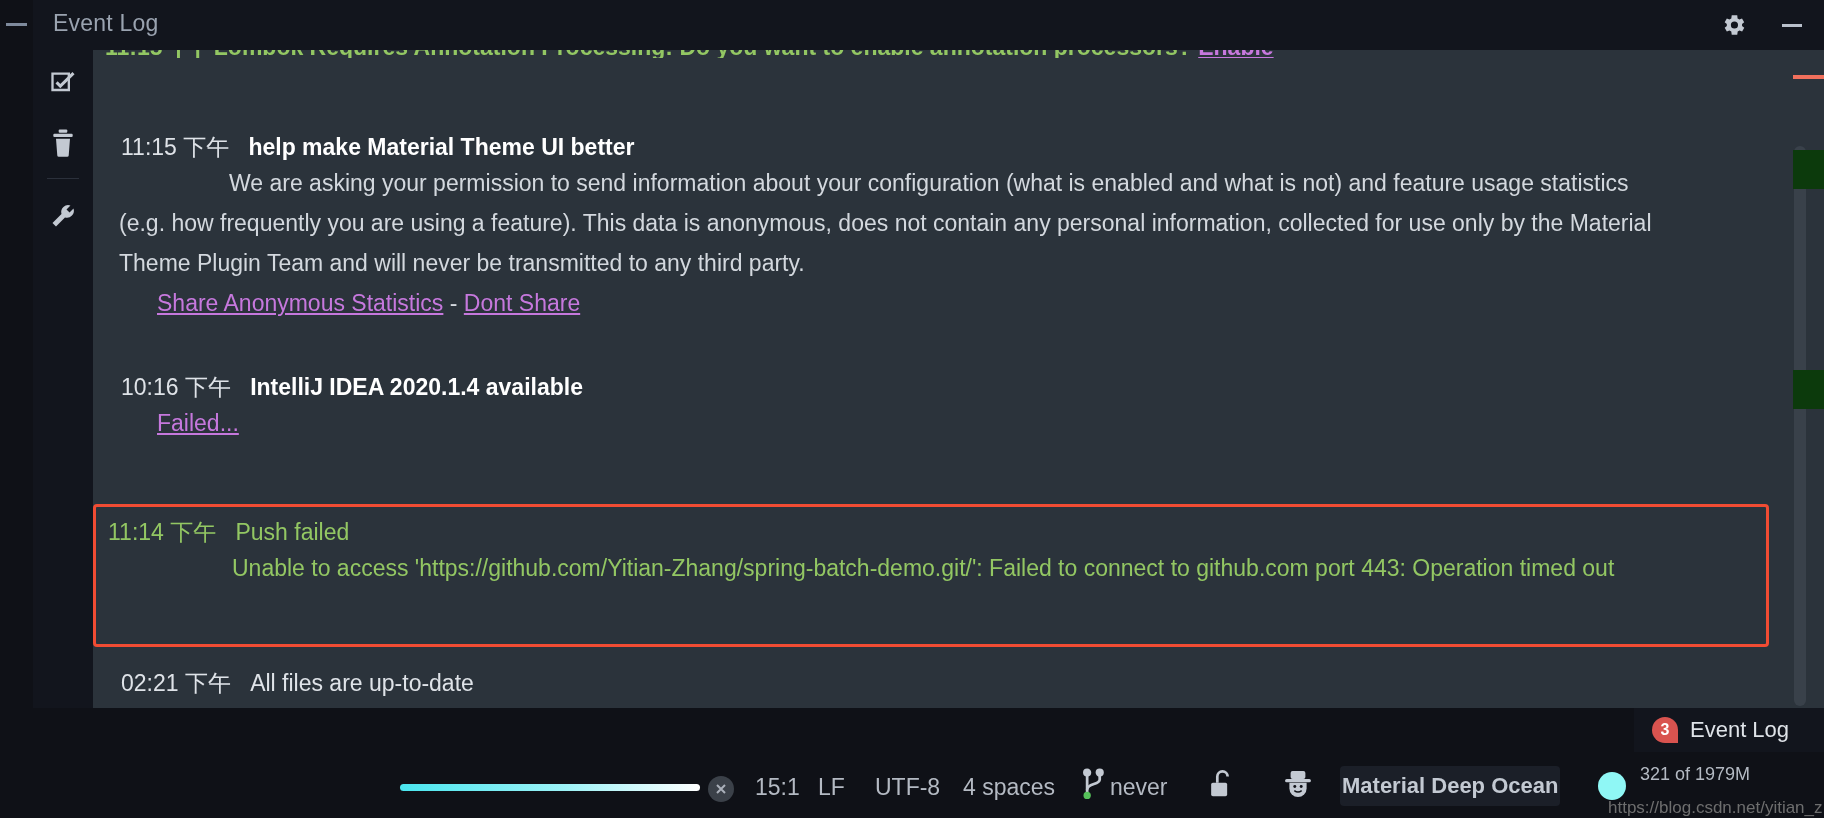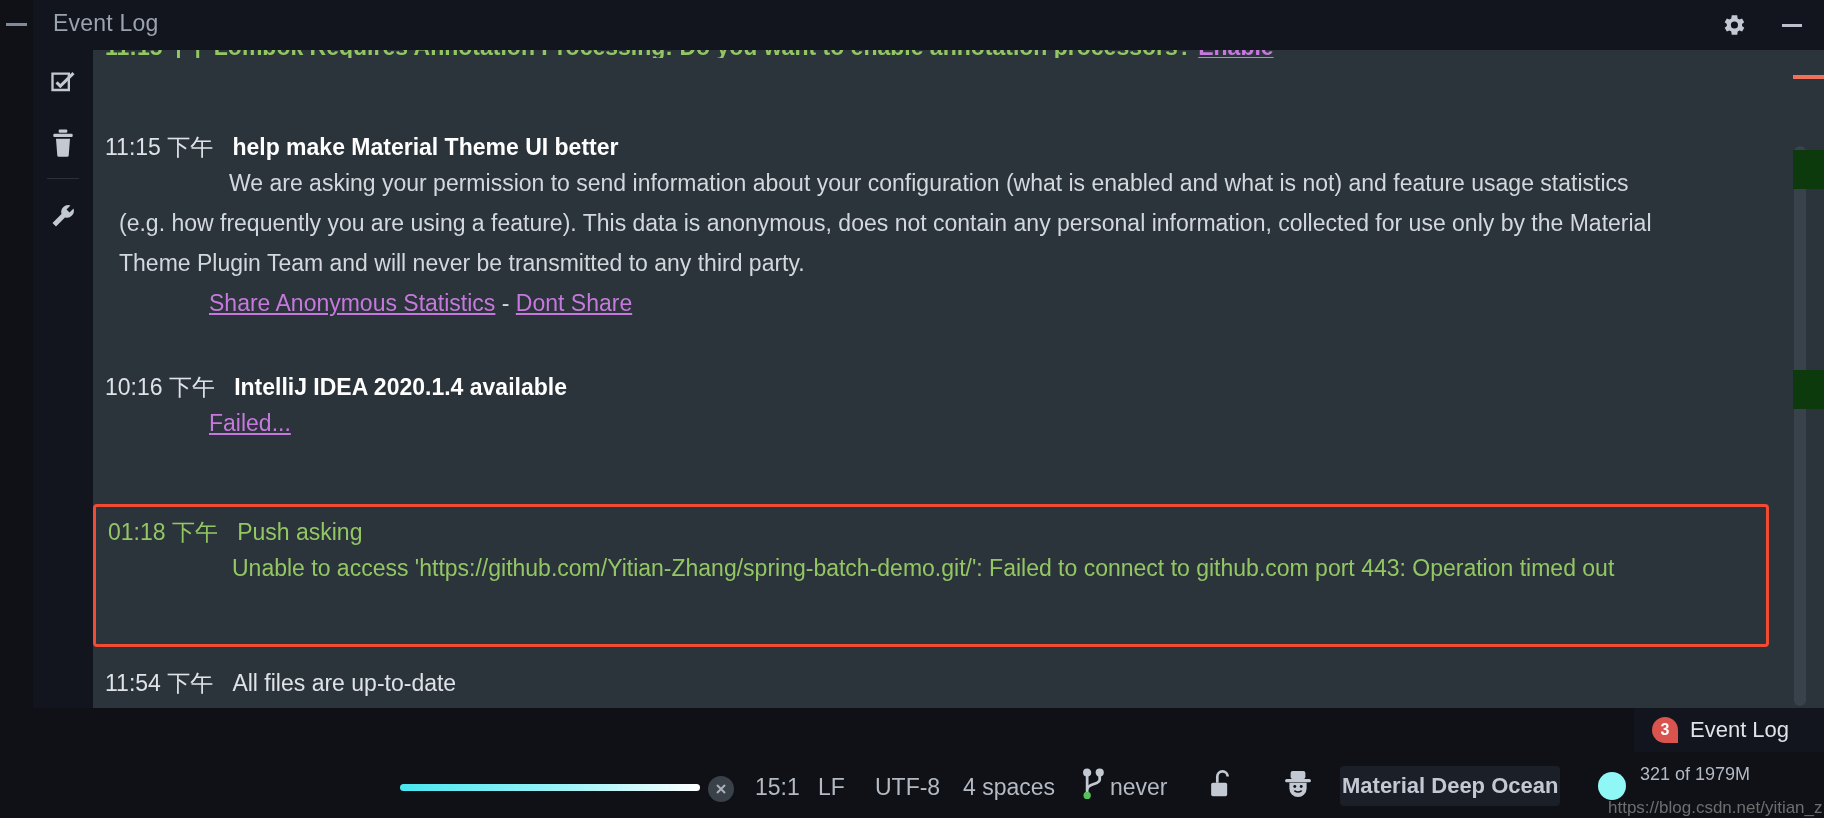--- a/index.html
+++ b/index.html
@@ -75,28 +75,28 @@
     white-space: nowrap;
   }
   .clipped-row .txt {
     font-size: 23px; font-weight: bold; color: #93c763; line-height: 22px;
     display: block; padding-left: 12px;
   }
   .clipped-row .time { color: #93c763; font-weight: bold; }
   .clipped-row .lnk  { color: #c678dd; text-decoration: underline; }
 
   .entry { position: absolute; left: 0; width: 1640px; }
-  .entry .hdr { font-size: 23px; color: #dfe3e8; white-space: nowrap; padding-left: 12px;}
+  .entry .hdr { font-size: 23px; color: #dfe3e8; white-space: nowrap; padding-left: 28px;}
   .entry .time { color: #dfe3e8; }
   .entry .title-b { font-weight: bold; color: #ffffff; }
   .entry .body {
     font-size: 23px; color: #d3d8de; line-height: 40px;
     text-indent: 110px; padding-left: 26px; padding-right: 60px;
   }
-  .entry .links { font-size: 23px; line-height: 40px; padding-left: 116px; }
+  .entry .links { font-size: 23px; line-height: 40px; padding-left: 64px; }
   a.lnk { color: #c678dd; text-decoration: underline; cursor: pointer; }
   .dash { color: #d3d8de; }
 
   
   .errorbox {
     position: absolute; left: 0px; top: 454px; width: 1676px; height: 143px;
     border: 3px solid #f14c33; border-radius: 4px;
     background: #2b333b;
   }
   .errorbox .hdr { font-size: 23px; color: #93c763; padding: 10px 0 0 12px; white-space: nowrap; }
@@ -261,30 +261,30 @@
           <span>&nbsp;</span>
           <span class="title-b">IntelliJ IDEA 2020.1.4 available</span>
         </div>
         <div class="links">
           <a class="lnk">Failed...</a>
         </div>
       </div>
 
       <div class="errorbox">
         <div class="hdr">
-          <span>01:18 下午</span>
+          <span>11:14 下午</span>
           <span>&nbsp;</span>
-          <span>Push asking</span>
+          <span>Push failed</span>
         </div>
         <div class="body">Unable to access 'https://github.com/Yitian-Zhang/spring-batch-demo.git/': Failed to connect to github.com port 443: Operation timed out</div>
       </div>
 
       <div class="entry" style="top:618px">
         <div class="hdr">
-          <span class="time">11:54 下午</span>
+          <span class="time">02:21 下午</span>
           <span>&nbsp;</span>
           <span>All files are up-to-date</span>
         </div>
       </div>
 
     </div>
 
     <div class="scrollbar-track"></div>
     <div class="scrollbar-thumb"></div>
     <div class="marker red" style="top:25px"></div>

